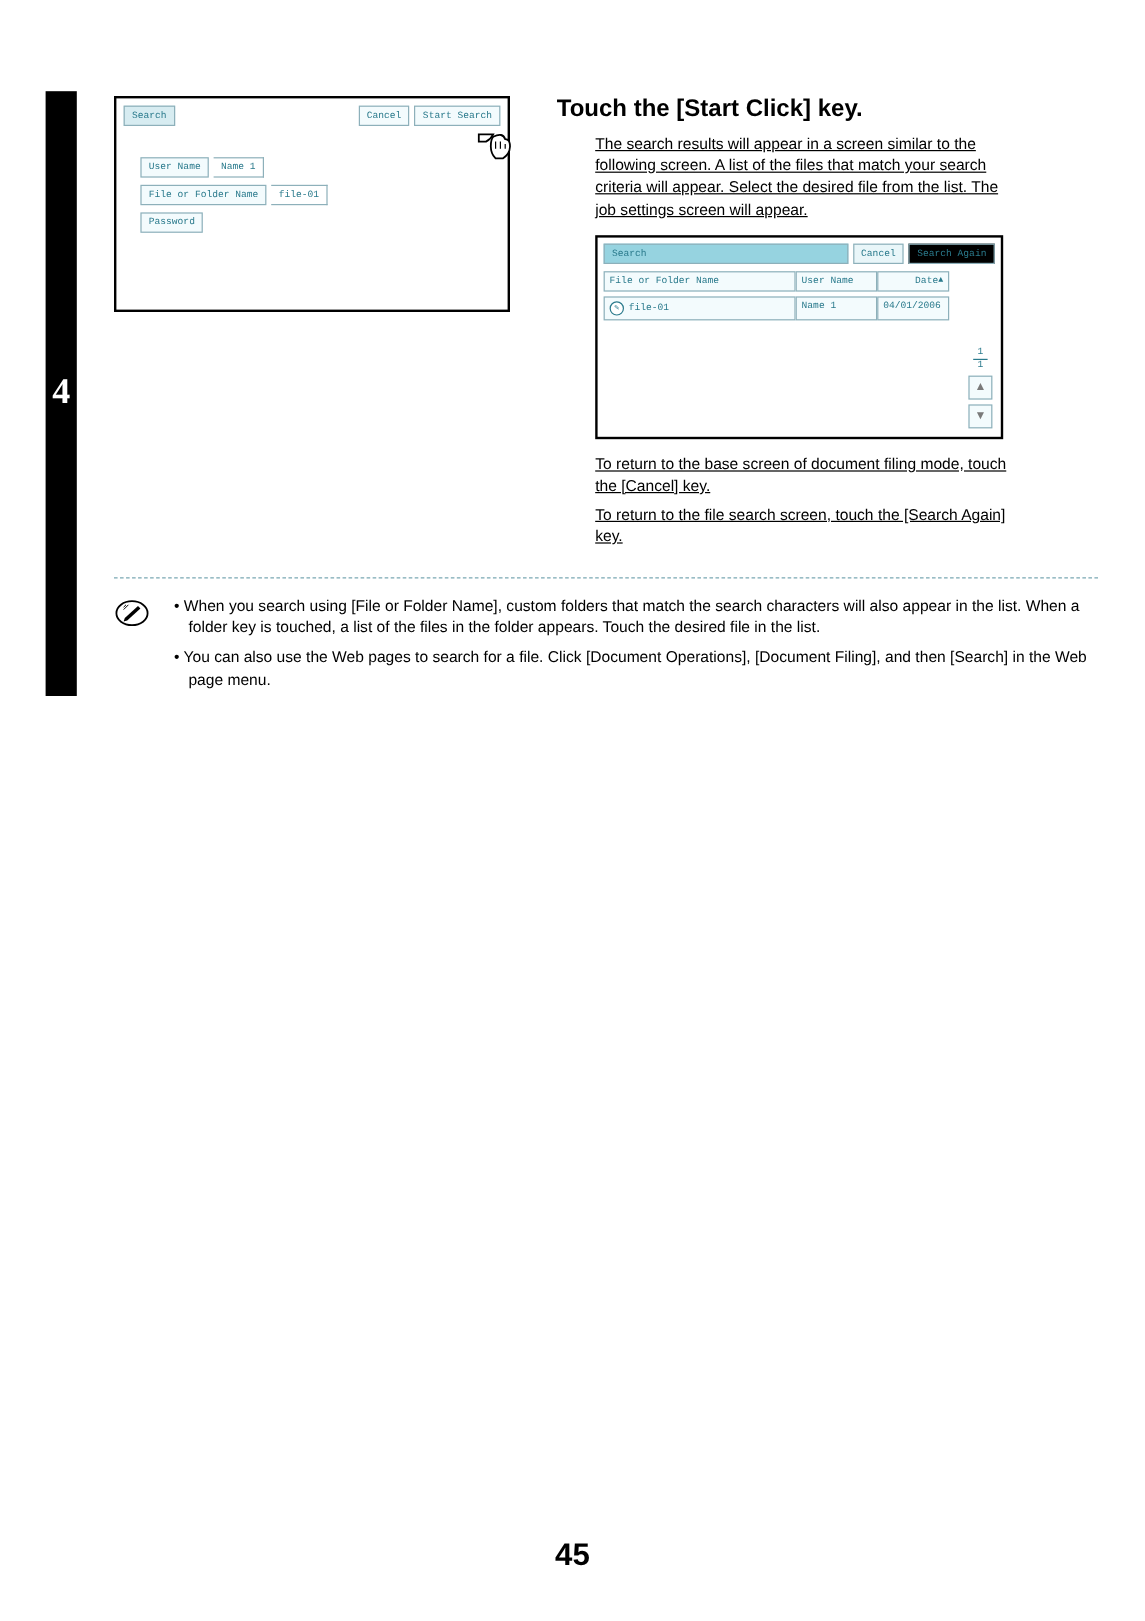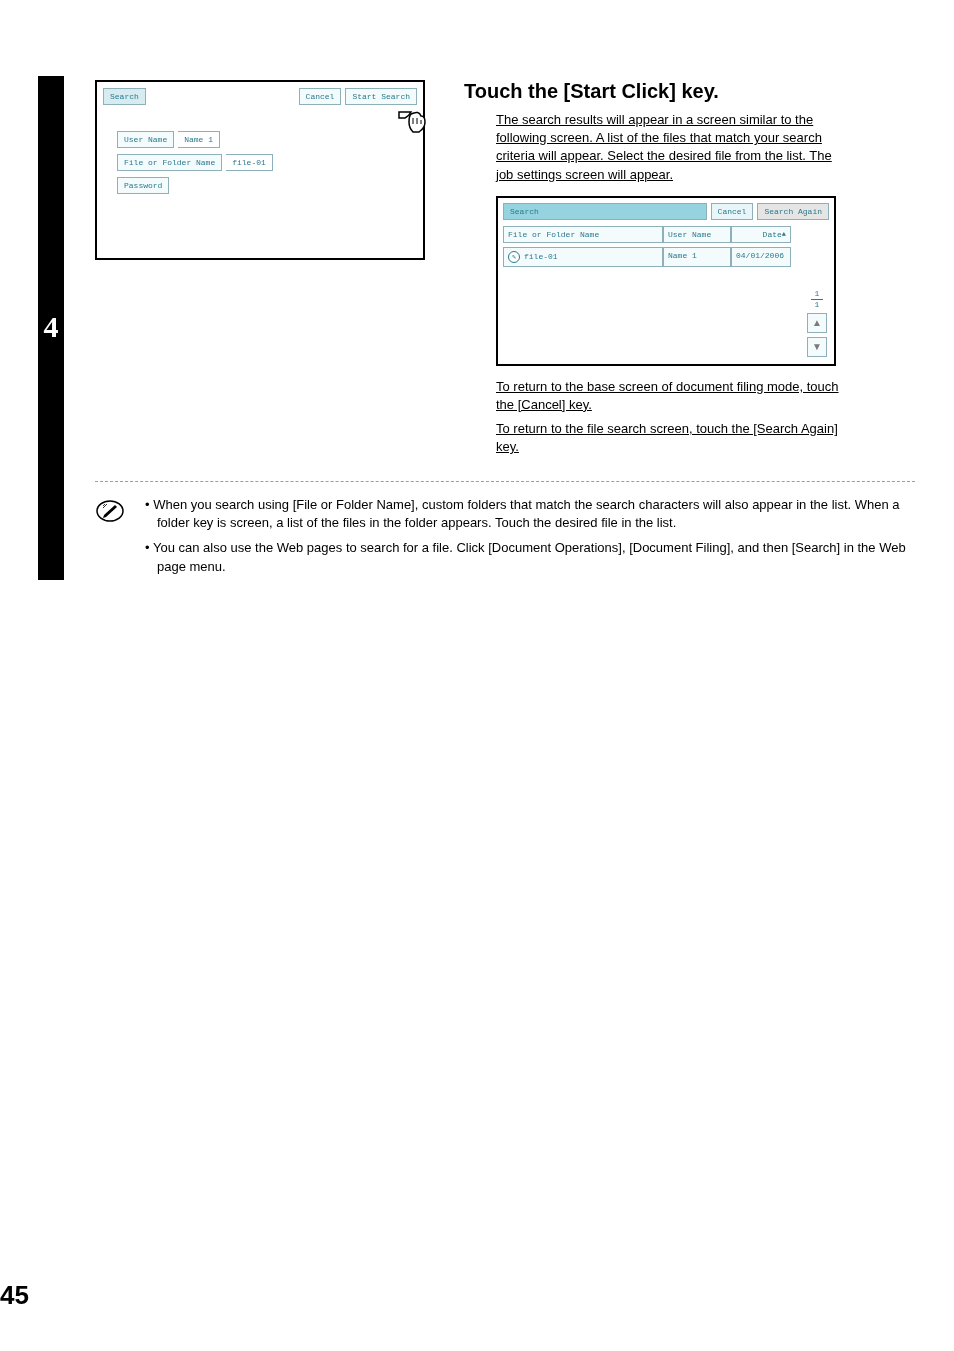--- a/index.html
+++ b/index.html
@@ -153,21 +153,21 @@
     font-family: "Courier New", monospace;
     font-size: 8px;
     color: #2a7a8c;
     padding: 3px 6px;
     border: 1px solid #8db0ba;
     background: #e9f6f9;
     margin-left: 4px;
     cursor: pointer;
   }
   .res-btn.active {
-    background: #e5e5e5;
+    background: #000000;
   }
   .res-cols {
     display: flex;
     gap: 0;
   }
   .res-colhead {
     font-family: "Courier New", monospace;
     font-size: 8px;
     color: #2a7a8c;
     padding: 3px 4px;
@@ -248,20 +248,21 @@
     font-size: 13px;
     line-height: 1.45;
   }
   .note-bullets p { margin: 0 0 6px 0; padding-left: 12px; text-indent: -12px; }
 
   .page-num {
     position: absolute;
     bottom: 40px;
     left: 0;
     width: 954px;
+    text-align: center;
     font-size: 26px;
     font-weight: bold;
     font-family: Arial, Helvetica, sans-serif;
   }
 </style>
 </head>
 <body>
 
 <div class="black-bar"></div>
 <div class="step-num">4</div>
@@ -344,19 +345,19 @@
 
   <div class="note-row">
     <div class="note-icon-wrap">
       <svg width="30" height="30" viewBox="0 0 30 30">
         <ellipse cx="15" cy="15" rx="13" ry="10" fill="none" stroke="#000" stroke-width="1.5"></ellipse>
         <path d="M9 19 L20 9 L22 11 L11 21 L8 22 Z" fill="#000"></path>
         <path d="M8 10 L10 8 M8 12 L12 8" stroke="#000" stroke-width="0.8"></path>
       </svg>
     </div>
     <div class="note-bullets">
-      <p>• When you search using [File or Folder Name], custom folders that match the search characters will also appear in the list. When a folder key is screen, a list of the files in the folder appears. Touch the desired file in the list.</p>
+      <p>• When you search using [File or Folder Name], custom folders that match the search characters will also appear in the list. When a folder key is touched, a list of the files in the folder appears. Touch the desired file in the list.</p>
       <p>• You can also use the Web pages to search for a file. Click [Document Operations], [Document Filing], and then [Search] in the Web page menu.</p>
     </div>
   </div>
 </div>
 
 <div class="page-num">45</div>
 
 </body></html>

